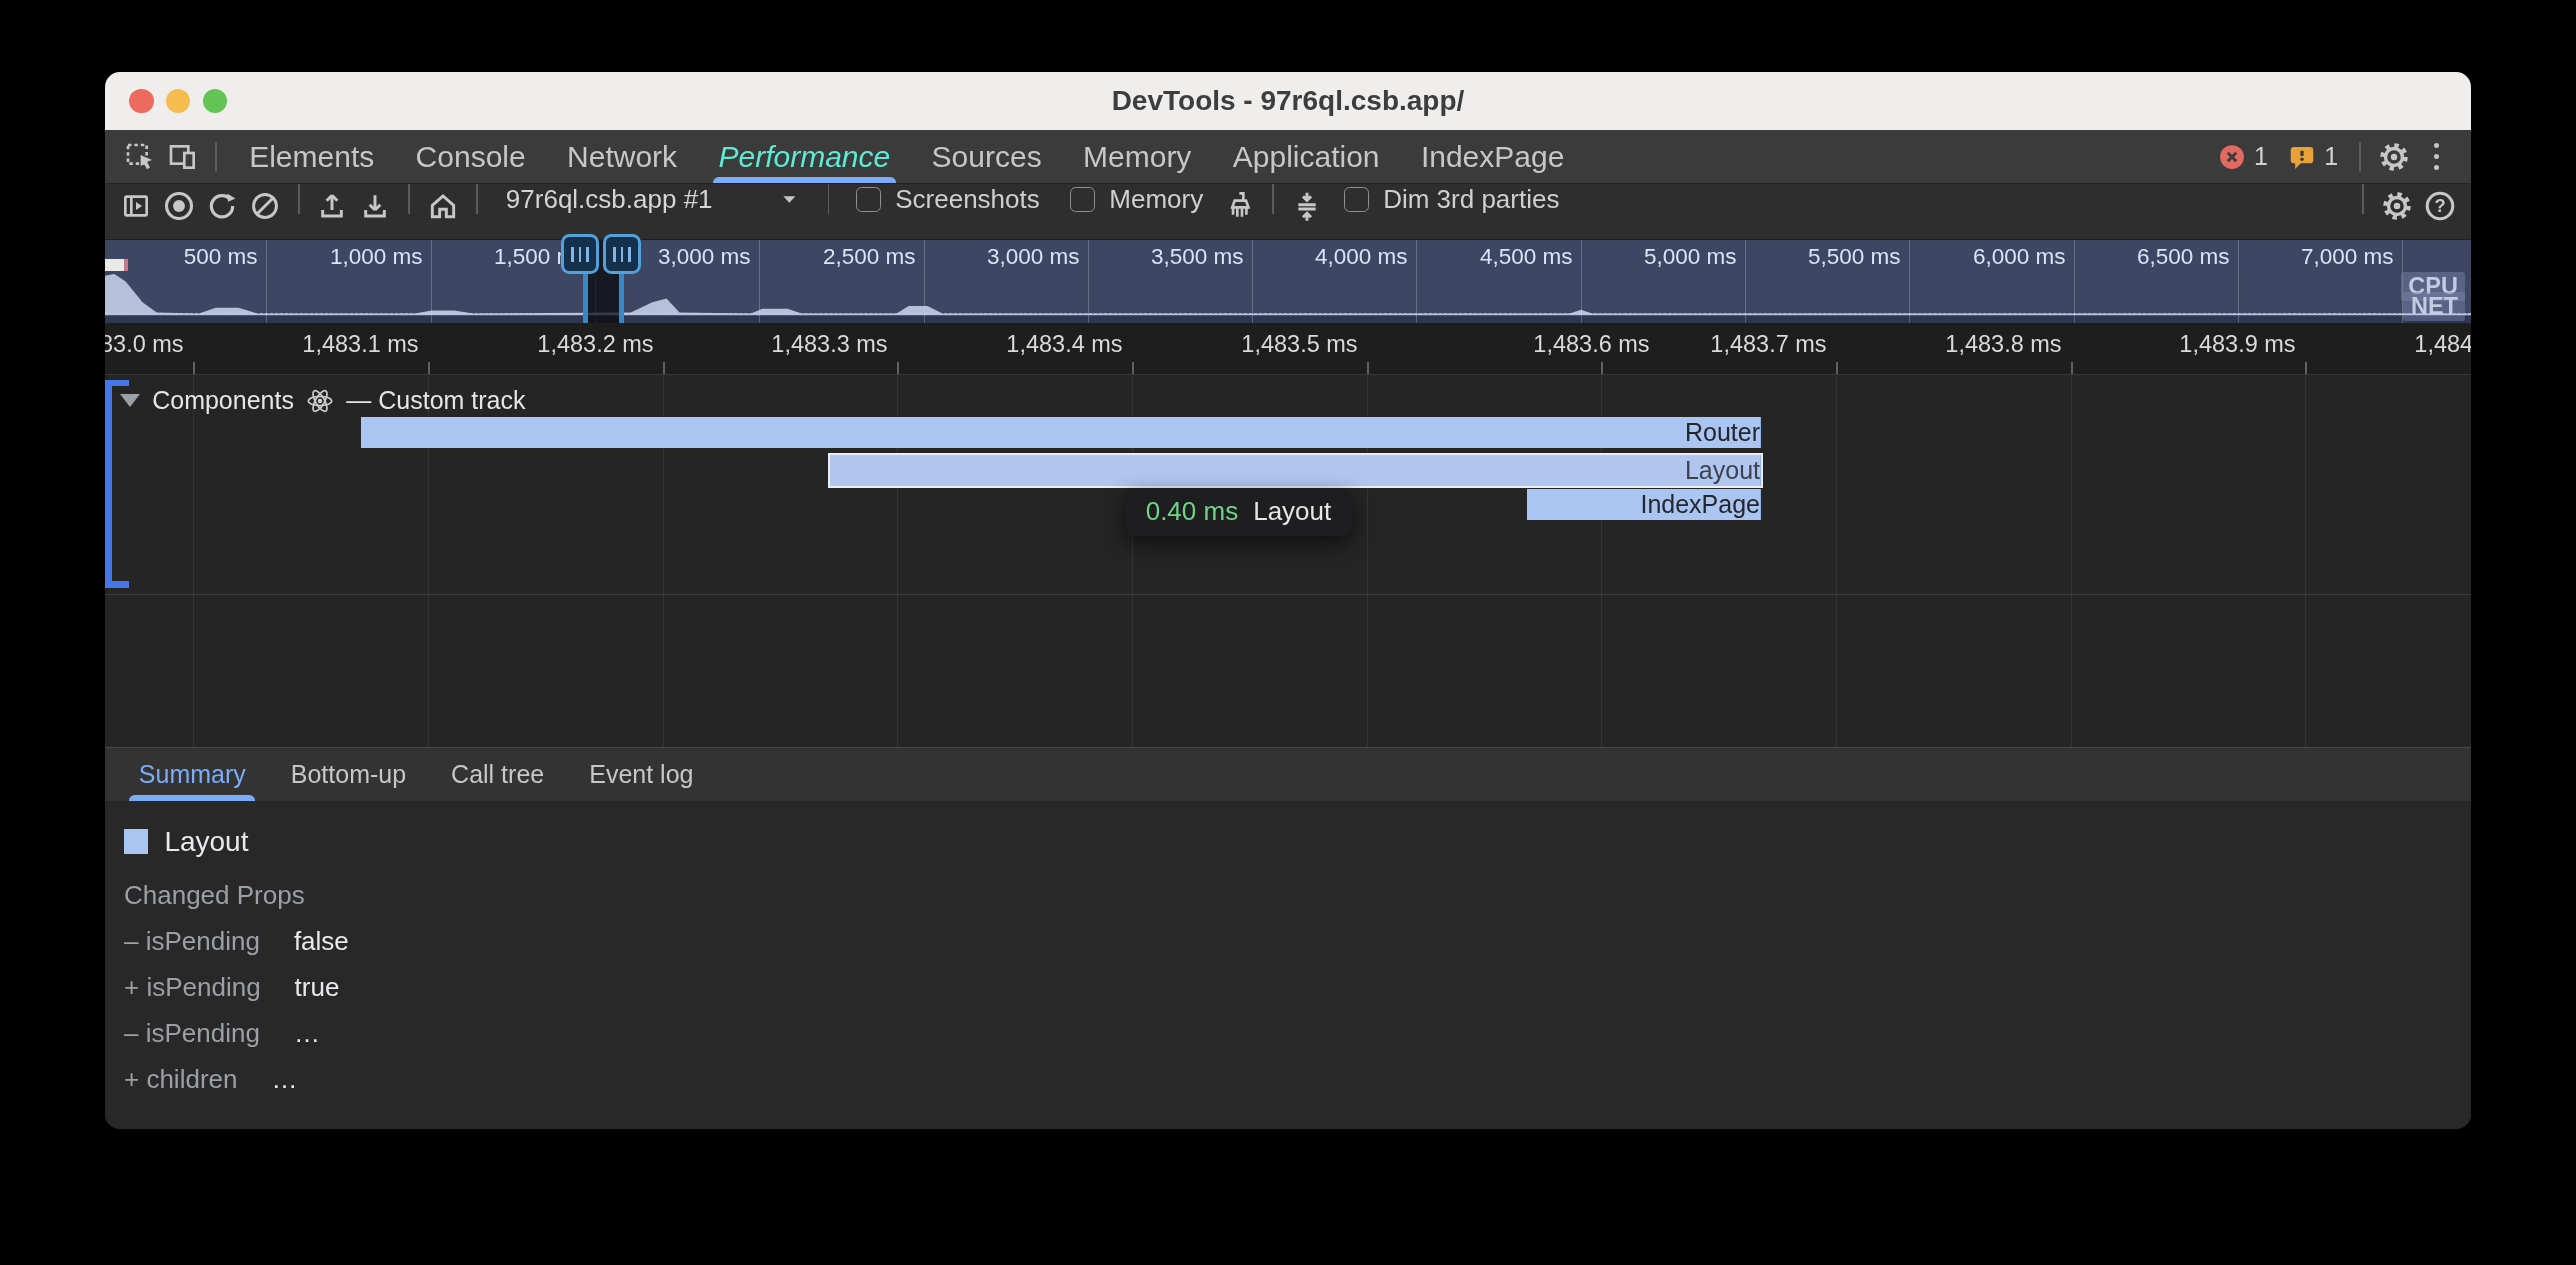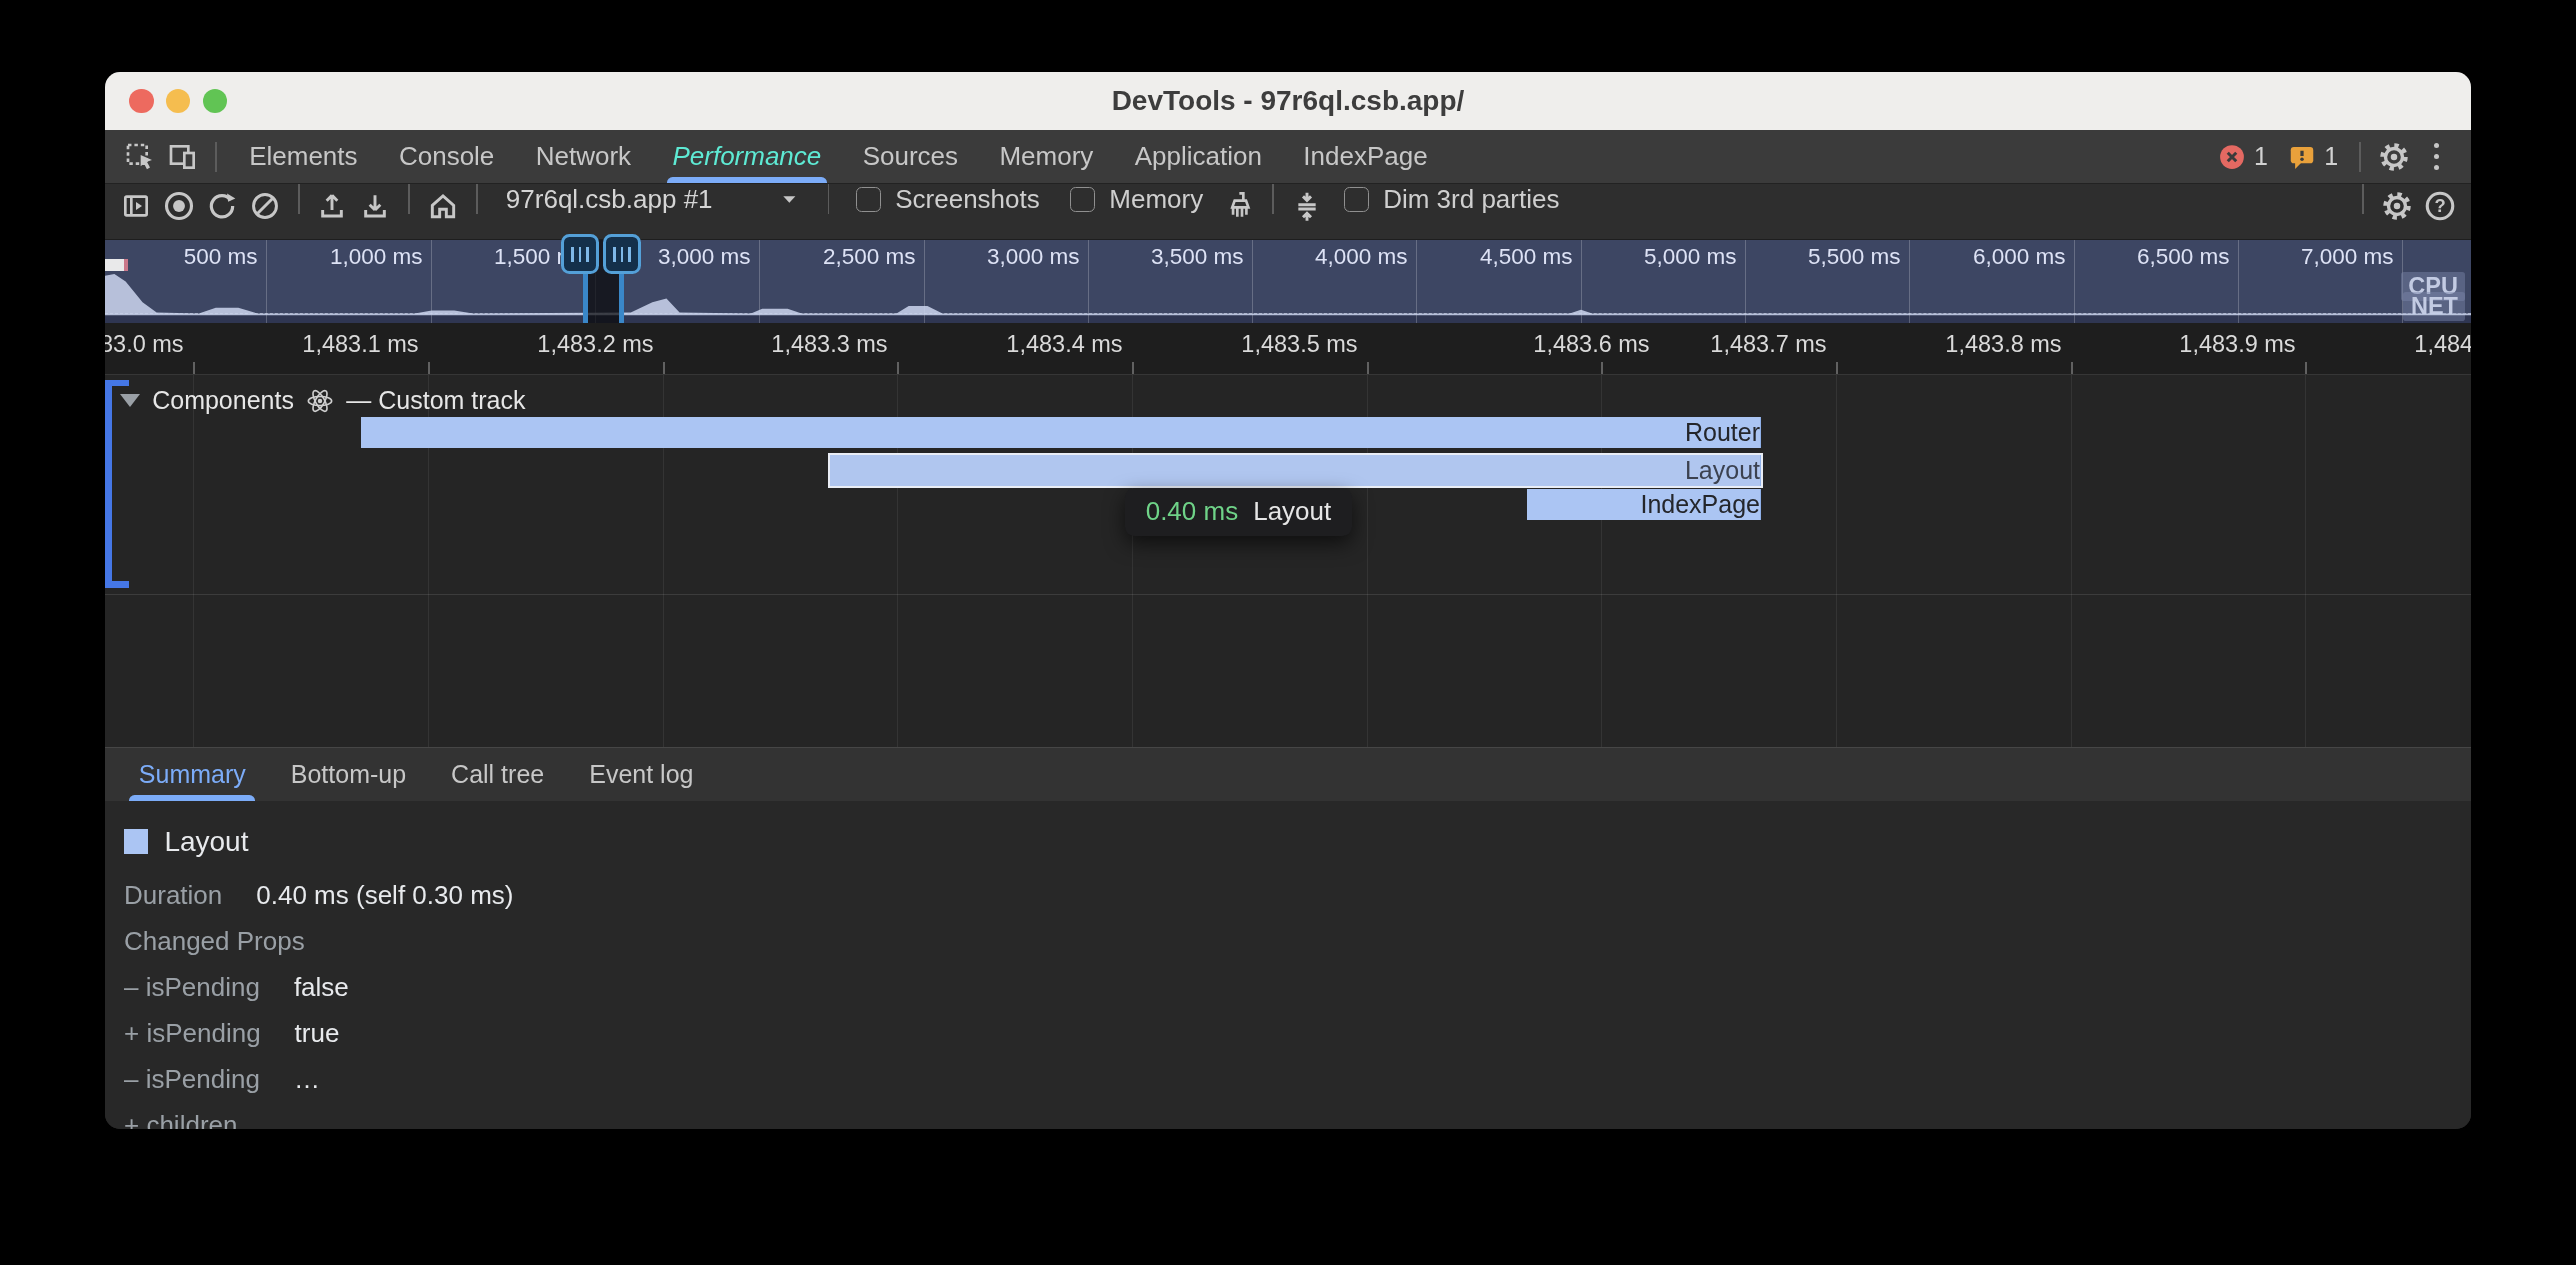--- a/index.html
+++ b/index.html
@@ -9,21 +9,21 @@
   
   .titlebar{height:58px;flex:0 0 58px;background:#efeeec;position:relative;display:flex;align-items:center;justify-content:center;}
   .traffic{position:absolute;left:24.4px;display:flex;gap:12.2px;}
   .light{width:24.4px;height:24.4px;border-radius:50%;}
   .light.red{background:#ed6a5f;}.light.yellow{background:#f5bd4f;}.light.green{background:#61c454;}
   .title{font-size:28px;font-weight:bold;color:#3d3d3d;}
   
   .tabbar{height:54px;flex:0 0 54px;background:#3b3b3b;display:flex;align-items:center;padding:0 13px;border-bottom:0.9px solid #222;box-sizing:border-box;}
   .icon-btn{width:43px;height:43px;display:flex;align-items:center;justify-content:center;flex:0 0 auto;}
   .vdiv{width:1.9px;height:30px;background:#5c5c5c;margin:0 11.3px;flex:0 0 auto;}
-  .tab{padding:0 20.7px;height:100%;display:flex;align-items:center;font-size:26px;color:#c7c7c7;position:relative;white-space:nowrap;}
+  .tab{padding:0 20.7px;height:100%;display:flex;align-items:center;font-size:30px;color:#c7c7c7;position:relative;white-space:nowrap;}
   .tab.active{color:#5eead4;font-style:italic;}
   .tab.active::after{content:"";position:absolute;left:15px;right:15px;bottom:0;height:5.6px;border-radius:5.6px 5.6px 0 0;background:#7cacf8;}
   .spacer{flex:1;}
   .badge{display:flex;align-items:center;gap:7.5px;font-size:25px;color:#d2d2d2;margin:0 9.4px;}
   .kebab{display:flex;flex-direction:column;gap:5.6px;align-items:center;}
   .kebab i{width:5.6px;height:5.6px;border-radius:50%;background:#c7c7c7;}
   
   .toolbar{height:56px;flex:0 0 56px;background:#2e2e2e;display:flex;align-items:flex-start;padding:0 9.4px;border-bottom:0.9px solid #1e1e1e;box-sizing:border-box;}
   .target{display:flex;align-items:center;gap:66px;color:#d5d5d5;font-size:26px;margin:0 17px;white-space:nowrap;}
   .checkbox{display:flex;align-items:center;gap:14px;font-size:26px;color:#cfcfcf;margin:0 15px;white-space:nowrap;}
@@ -366,24 +366,20 @@
       <div class="btab">Event log</div>
     </div>
 
   <div class="summary">
     <div class="sum-title">
       <div class="swatch" style="background: rgb(171, 197, 243);"></div>
       <span>Layout</span>
     </div>
     <div id="summary-rows">
         <div class="sum-row">
-          <div class="sum-key">Duration</div>
-          <div class="sum-val">0.40 ms (self 0.30 ms)</div>
-        </div>
-        <div class="sum-row">
           <div class="sum-key">Changed Props</div>
         </div>
         <div class="sum-row">
           <div class="sum-key">– isPending</div>
           <div class="sum-val">false</div>
         </div>
         <div class="sum-row">
           <div class="sum-key">+ isPending</div>
           <div class="sum-val">true</div>
         </div>

